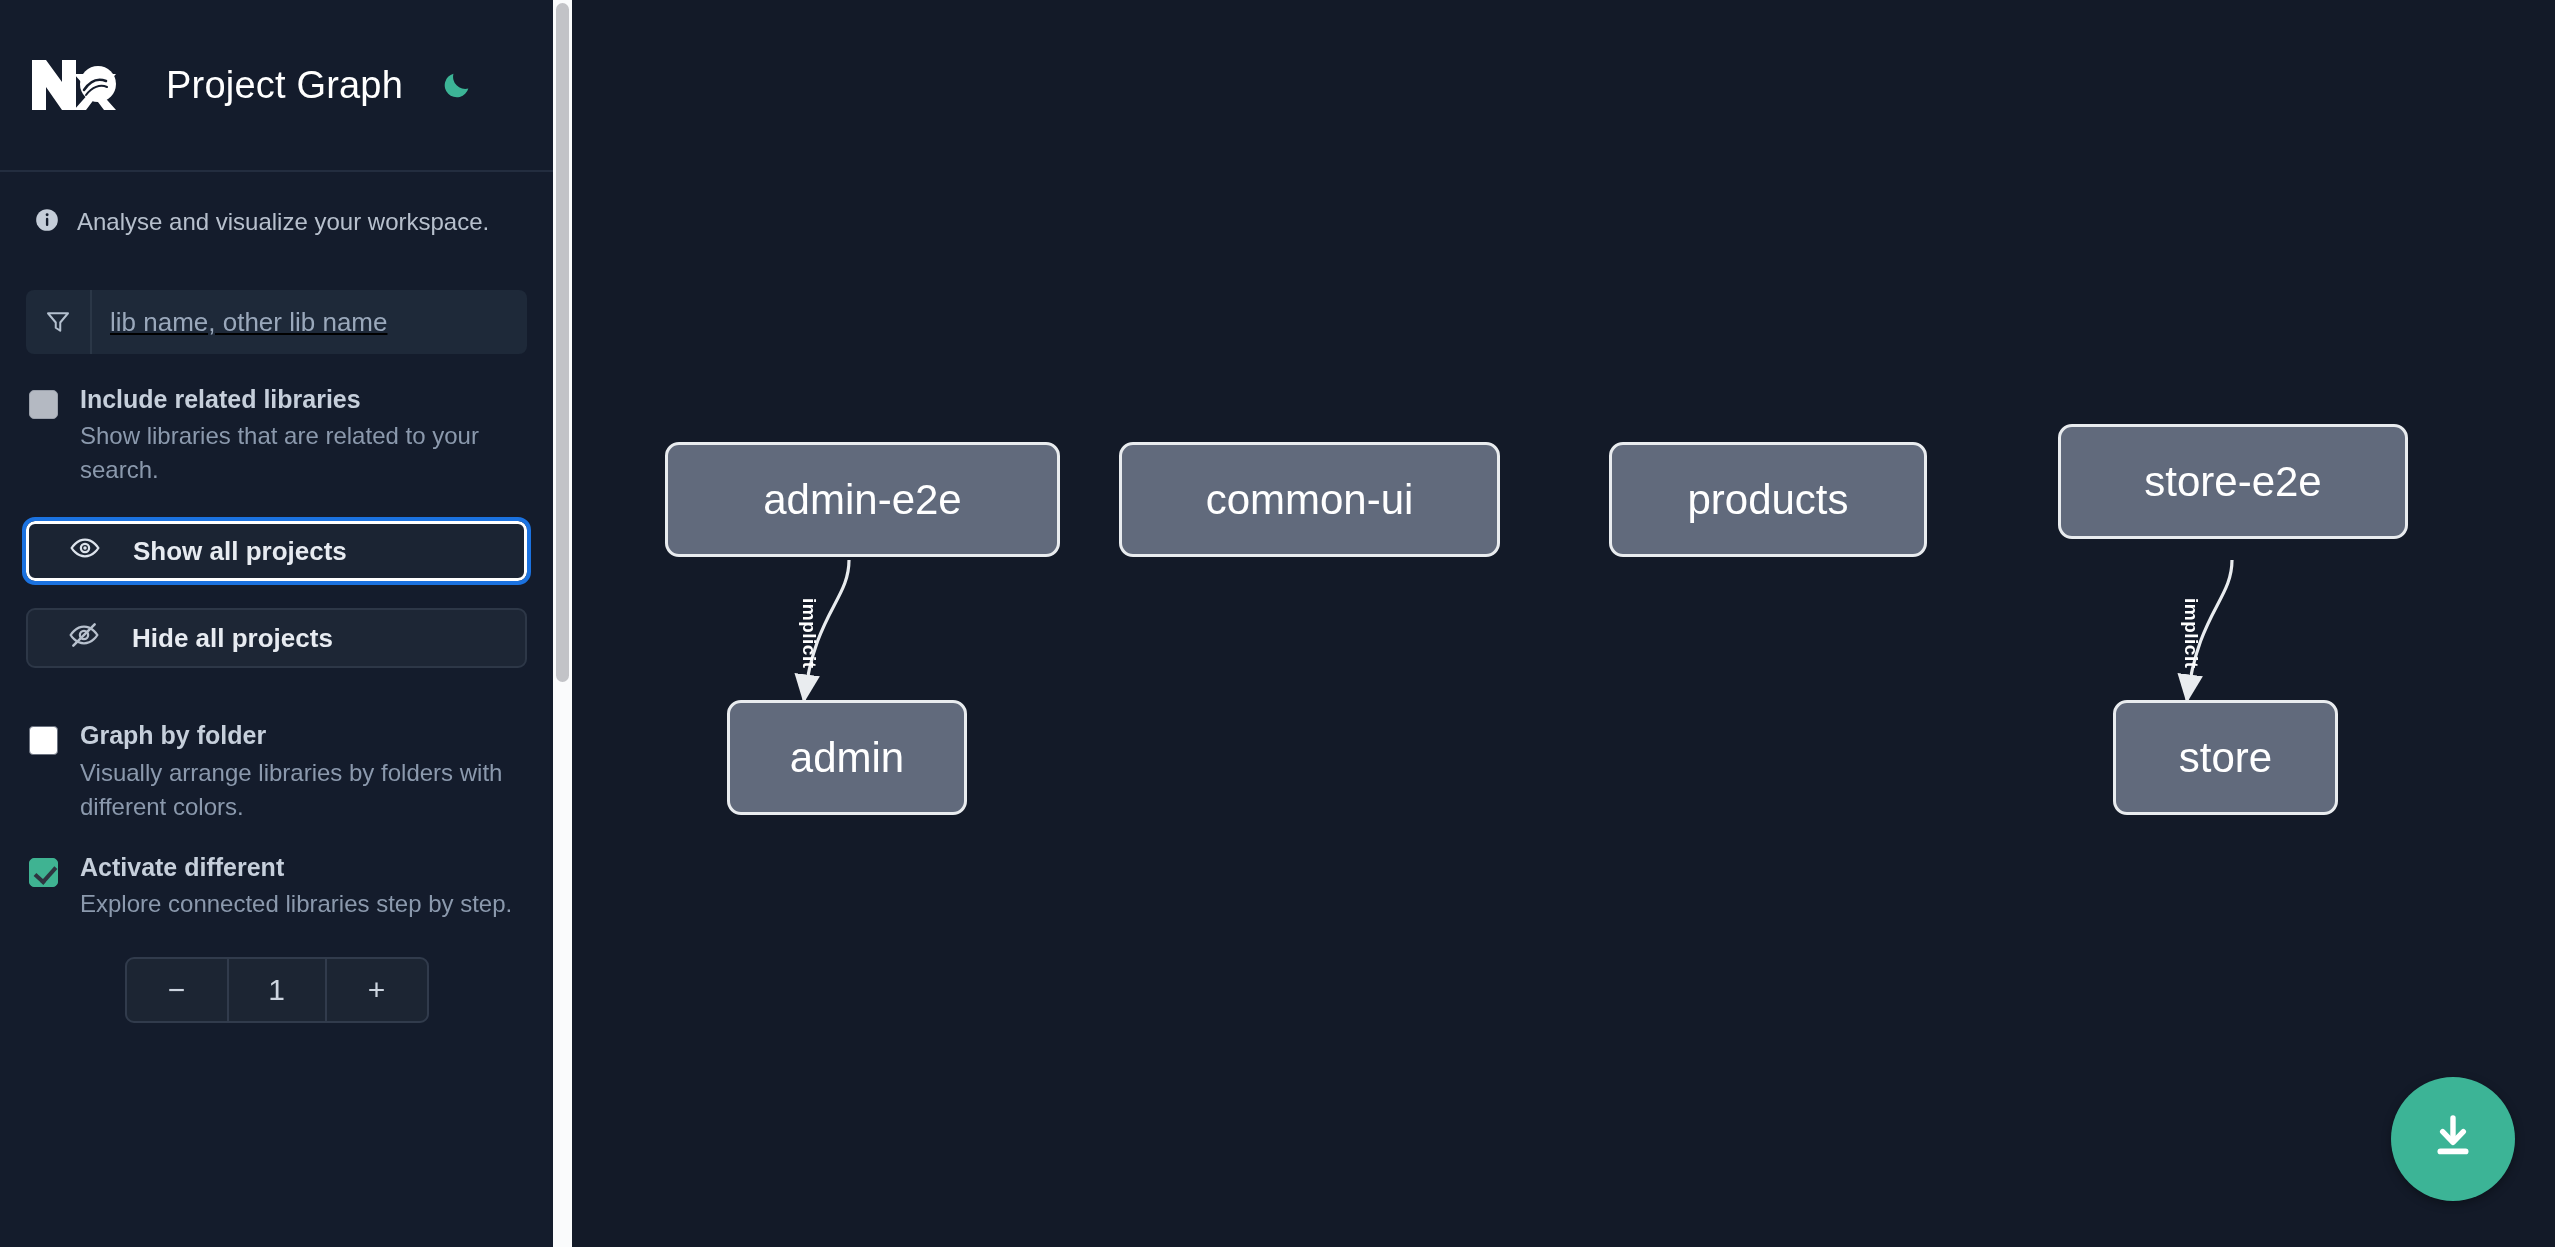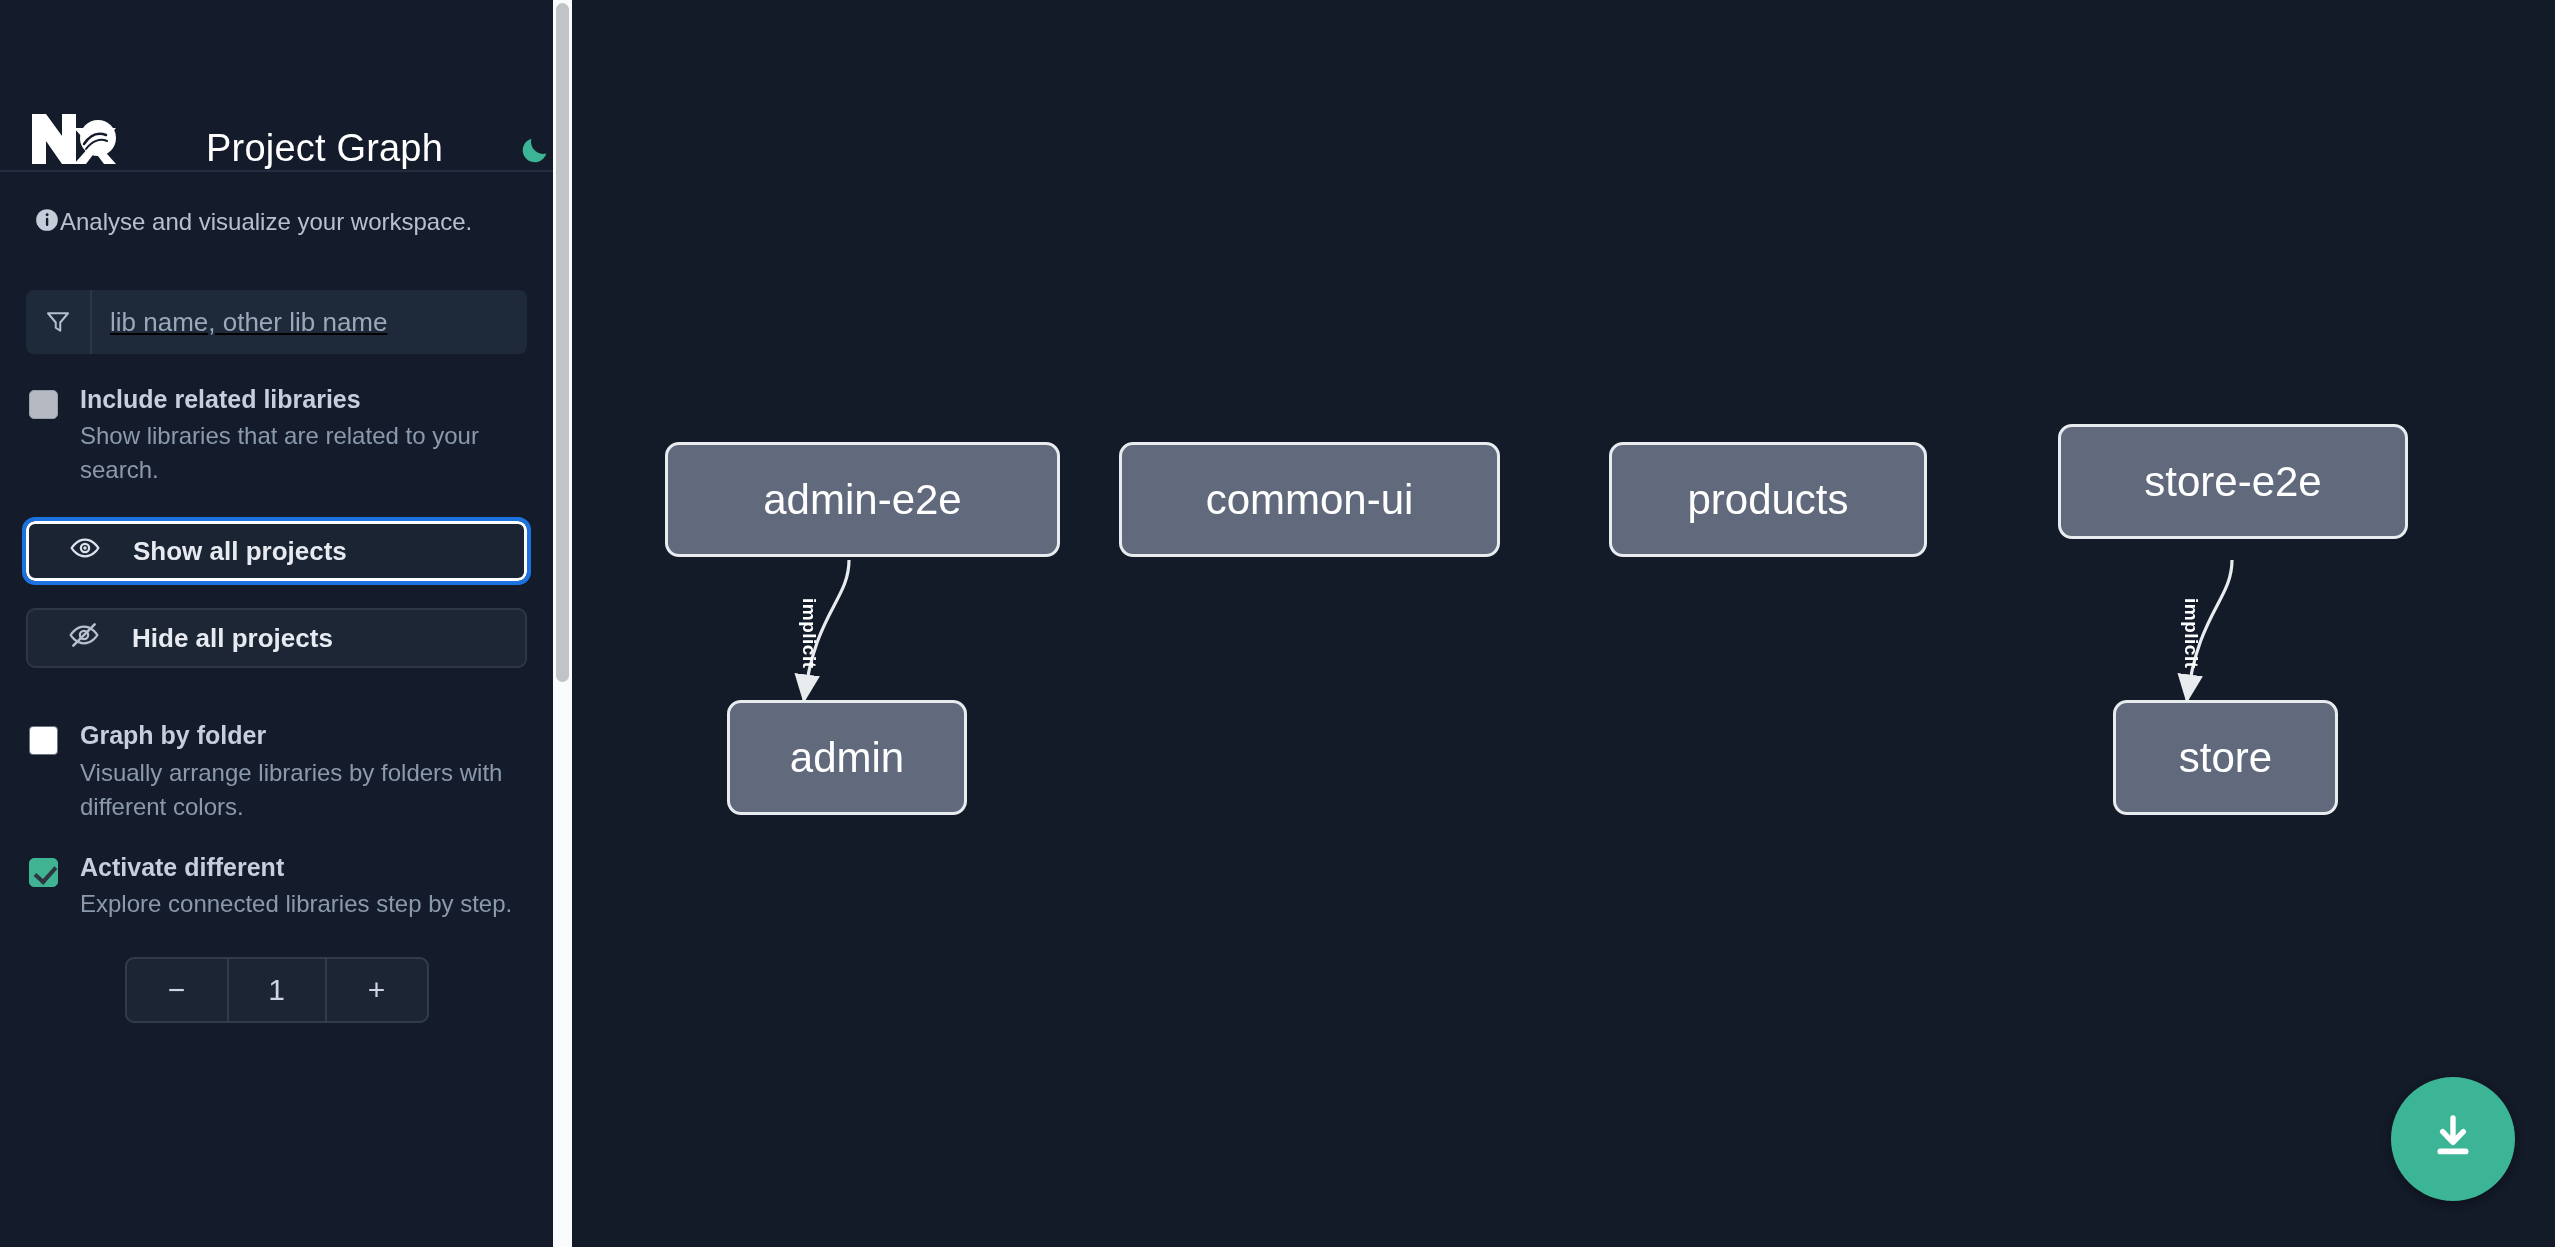--- a/index.html
+++ b/index.html
@@ -13,44 +13,44 @@
 
   
   #sidebar {
     position: absolute; left: 0; top: 0;
     width: 553px; height: 1247px;
     background: #141c2c;
     overflow: hidden;
   }
   #sb-header {
     height: 172px;
-    display: flex; align-items: flex-end;
+    display: flex; align-items: center;
     padding-left: 28px;
     border-bottom: 2px solid #232d3f;
-    gap: 40px;
   }
   .nx-logo { width: 98px; height: 62px; flex: none; }
   #app-title {
     color: #ffffff;
     font-size: 38px;
     font-weight: 400;
     margin-left: 40px;
     letter-spacing: .2px;
     white-space: nowrap;
   }
   #theme-toggle {
     margin-left: 34px; width: 40px; height: 40px;
     display: flex; align-items: center; justify-content: center;
     cursor: pointer;
   }
 
   #sb-body { padding: 0 26px; }
 
   .info-row {
     display: flex; align-items: center;
+    gap: 17px;
     padding-top: 35px;
     padding-left: 8px;
   }
   .info-row .txt { color: #b7c0cd; font-size: 24px; }
 
   
   .filter-wrap {
     margin-top: 53px;
     height: 64px;
     background: #1e2939;

